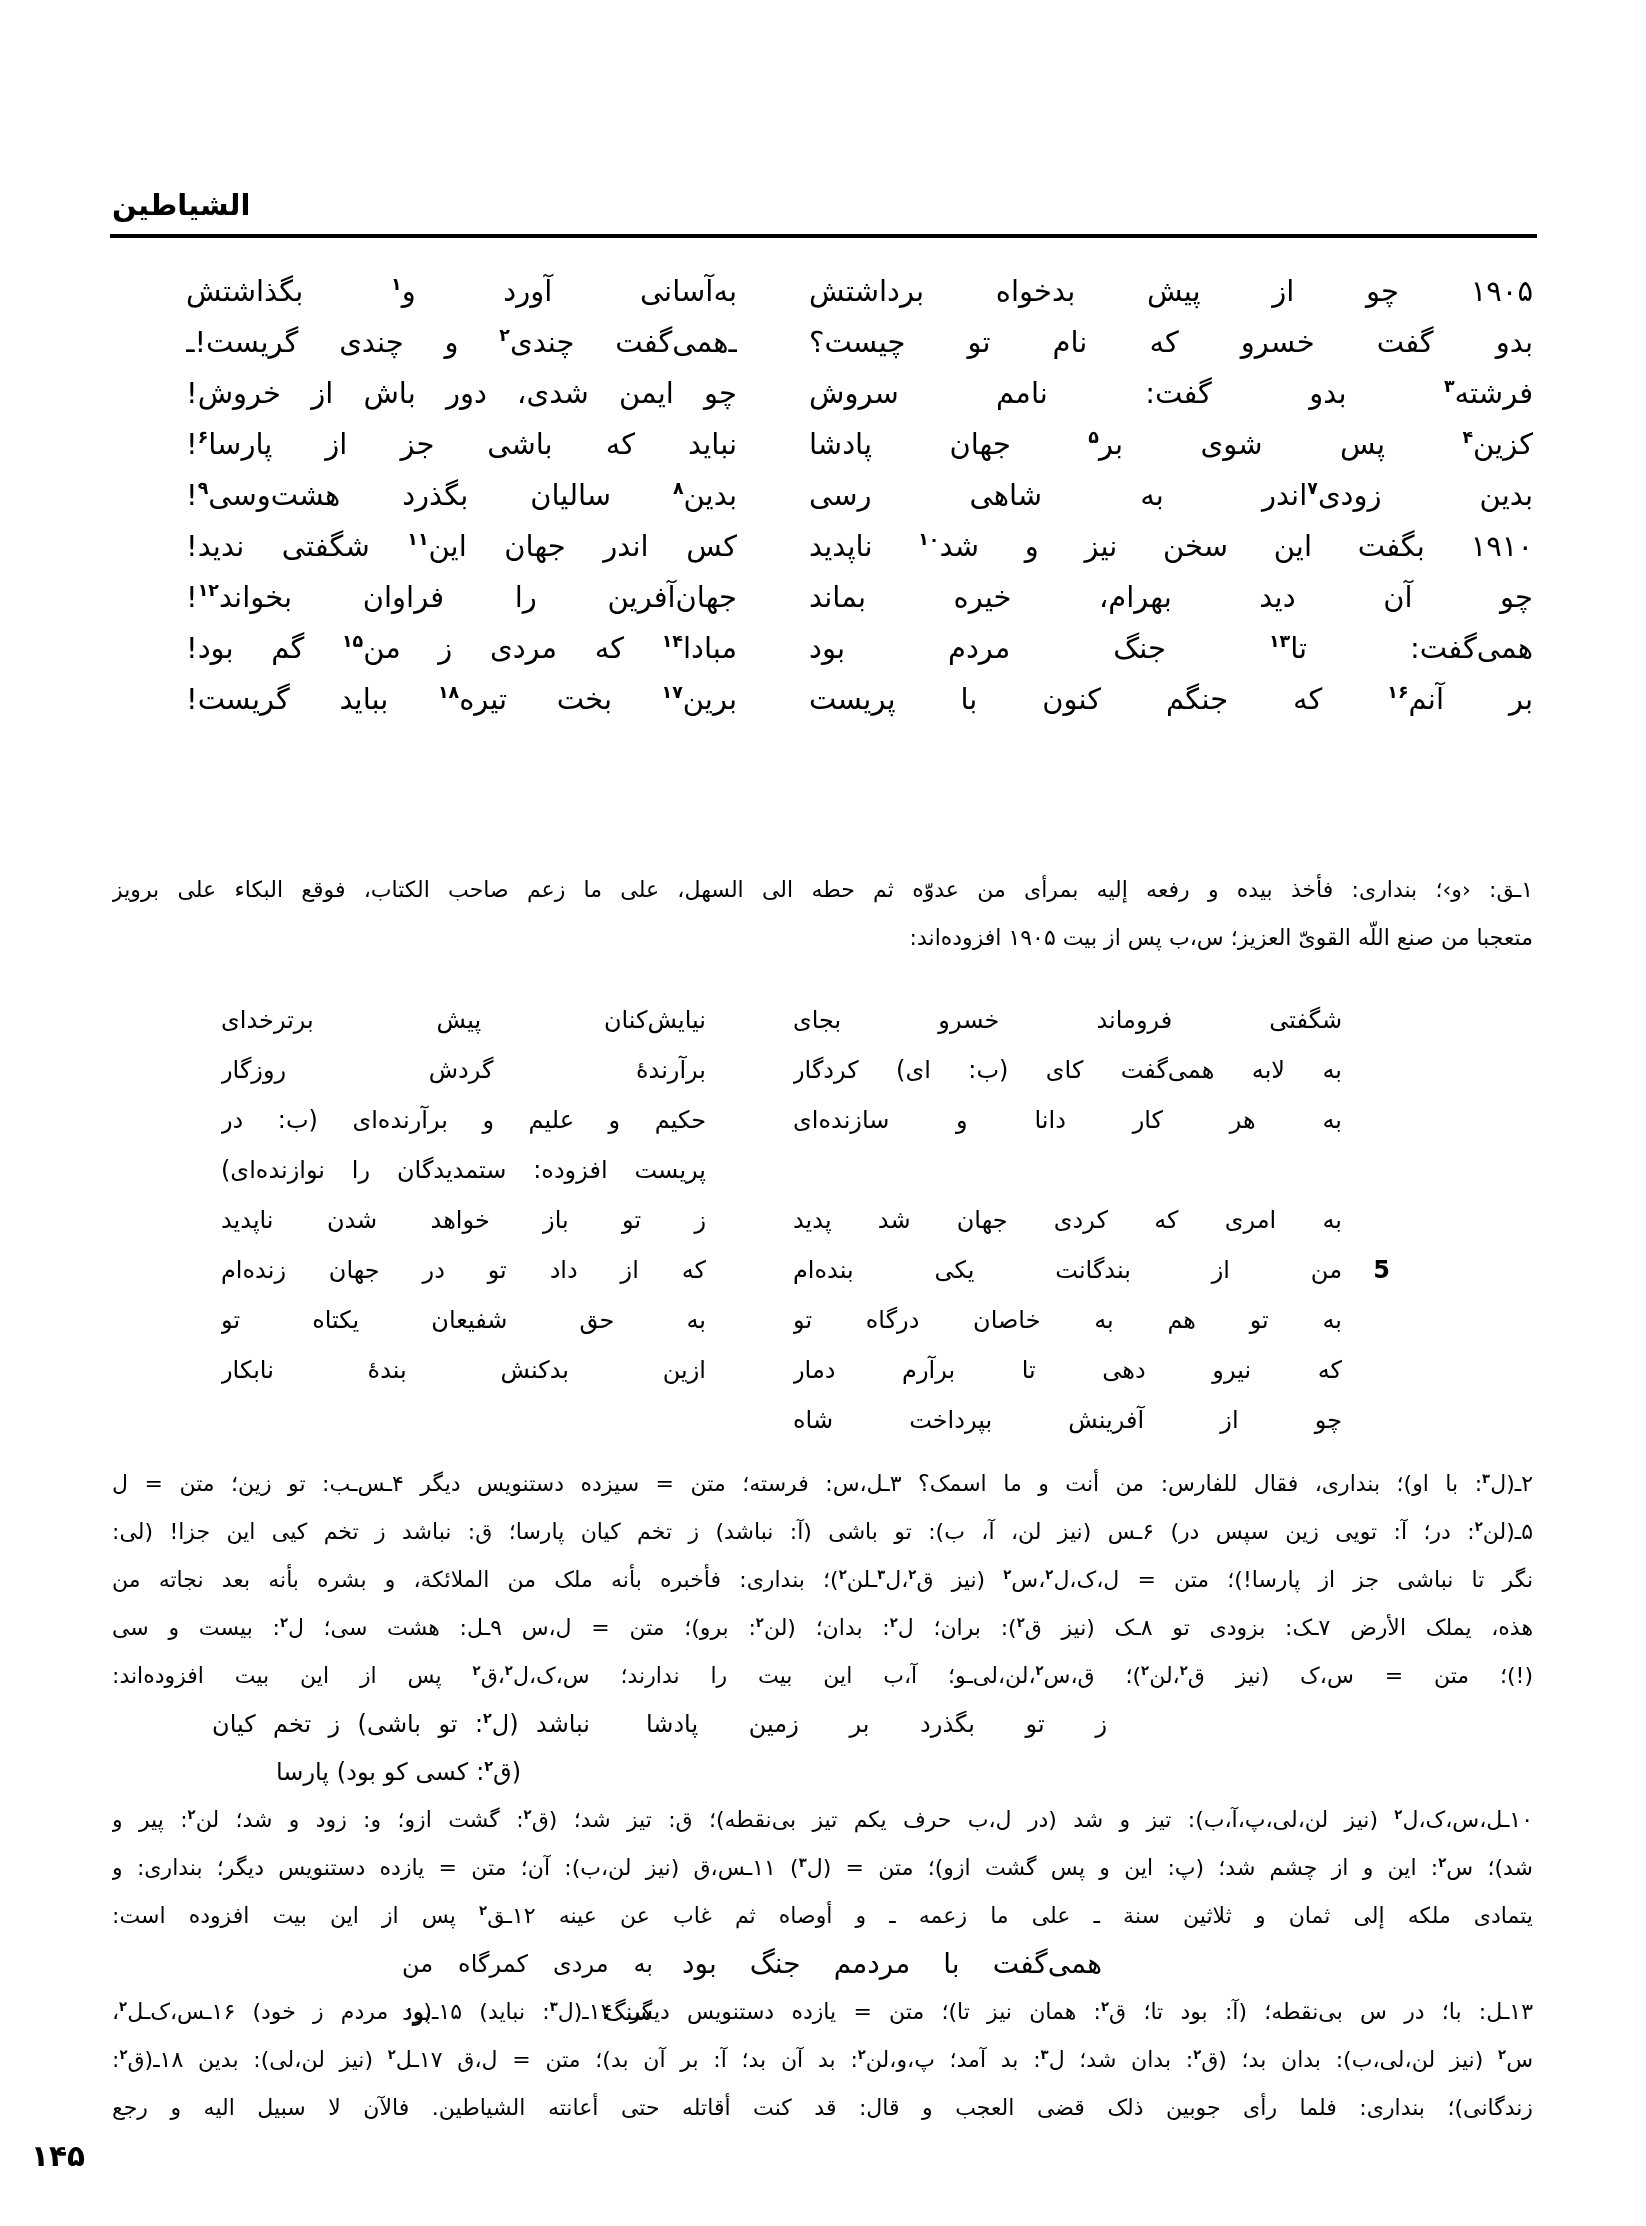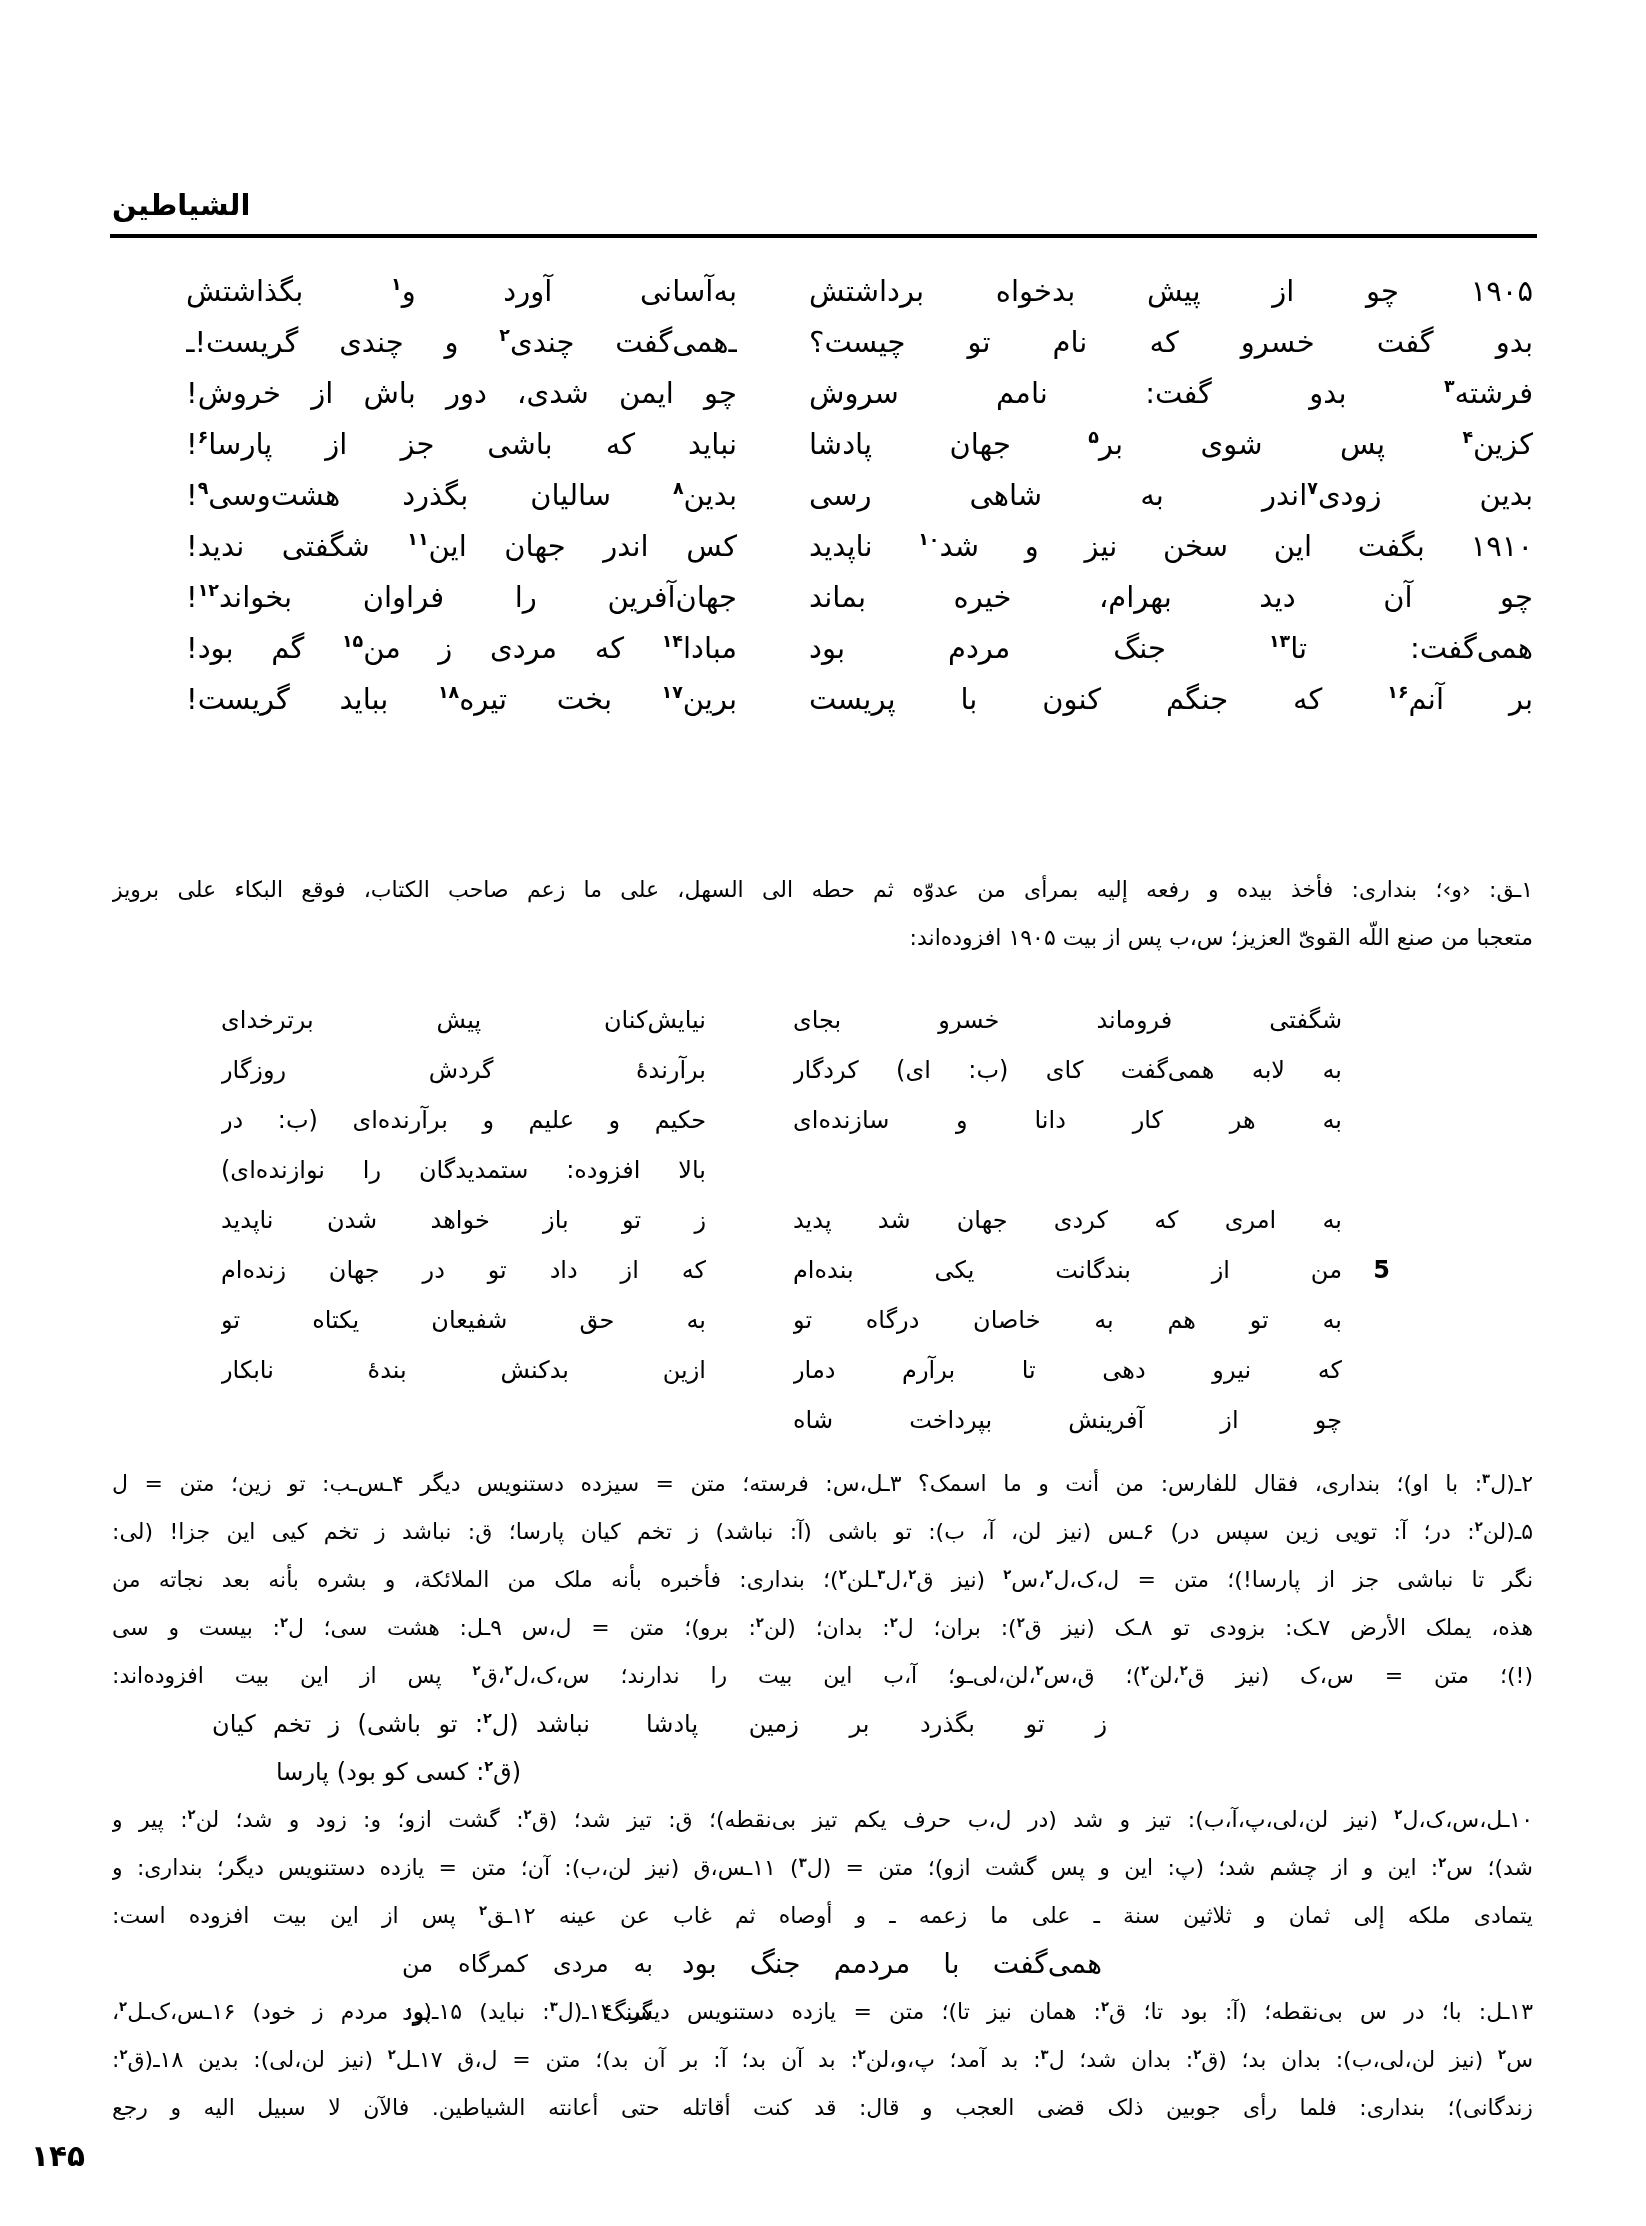--- a/index.html
+++ b/index.html
@@ -132,21 +132,21 @@
         <div class="inset-row">
           <div class="inset-hemi ia-r">به لابه همی‌گفت کای (ب: ای) کردگار</div>
           <div class="inset-hemi ia-l">برآرندۀ گردش روزگار</div>
         </div>
         <div class="inset-row">
           <div class="inset-hemi ia-r">به هر کار دانا و سازنده‌ای</div>
           <div class="inset-hemi ia-l">حکیم و علیم و برآرنده‌ای (ب: در</div>
         </div>
         <div class="inset-row">
           <div class="inset-hemi ia-r"></div>
-          <div class="inset-hemi ia-l">بالا افزوده: ستمدیدگان را نوازنده‌ای)</div>
+          <div class="inset-hemi ia-l">پریست افزوده: ستمدیدگان را نوازنده‌ای)</div>
         </div>
         <div class="inset-row">
           <div class="inset-hemi ia-r">به امری که کردی جهان شد پدید</div>
           <div class="inset-hemi ia-l">ز تو باز خواهد شدن ناپدید</div>
         </div>
         <div class="inset-row">
           <div class="inset-hemi ia-r">من از بندگانت یکی بنده‌ام</div>
           <div class="inset-hemi ia-l">که از داد تو در جهان زنده‌ام</div>
           <span class="verse5-marker">5</span>
         </div>

